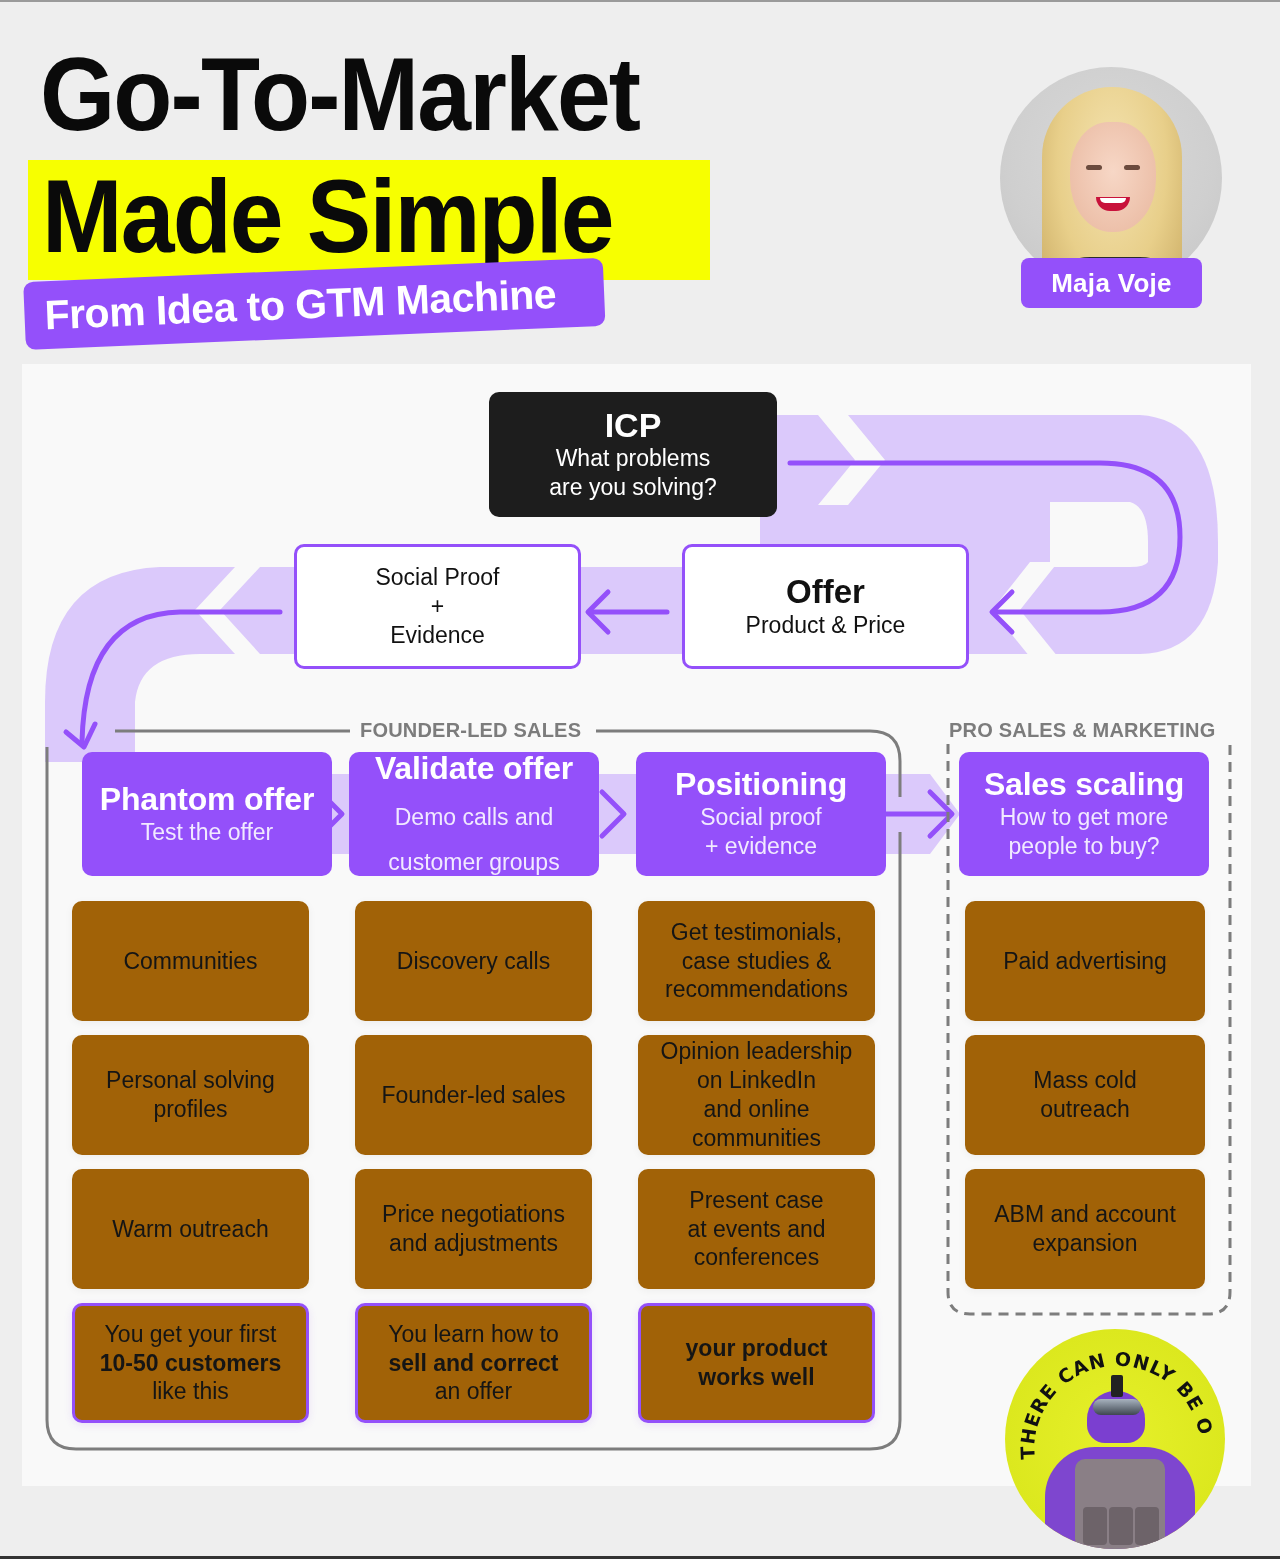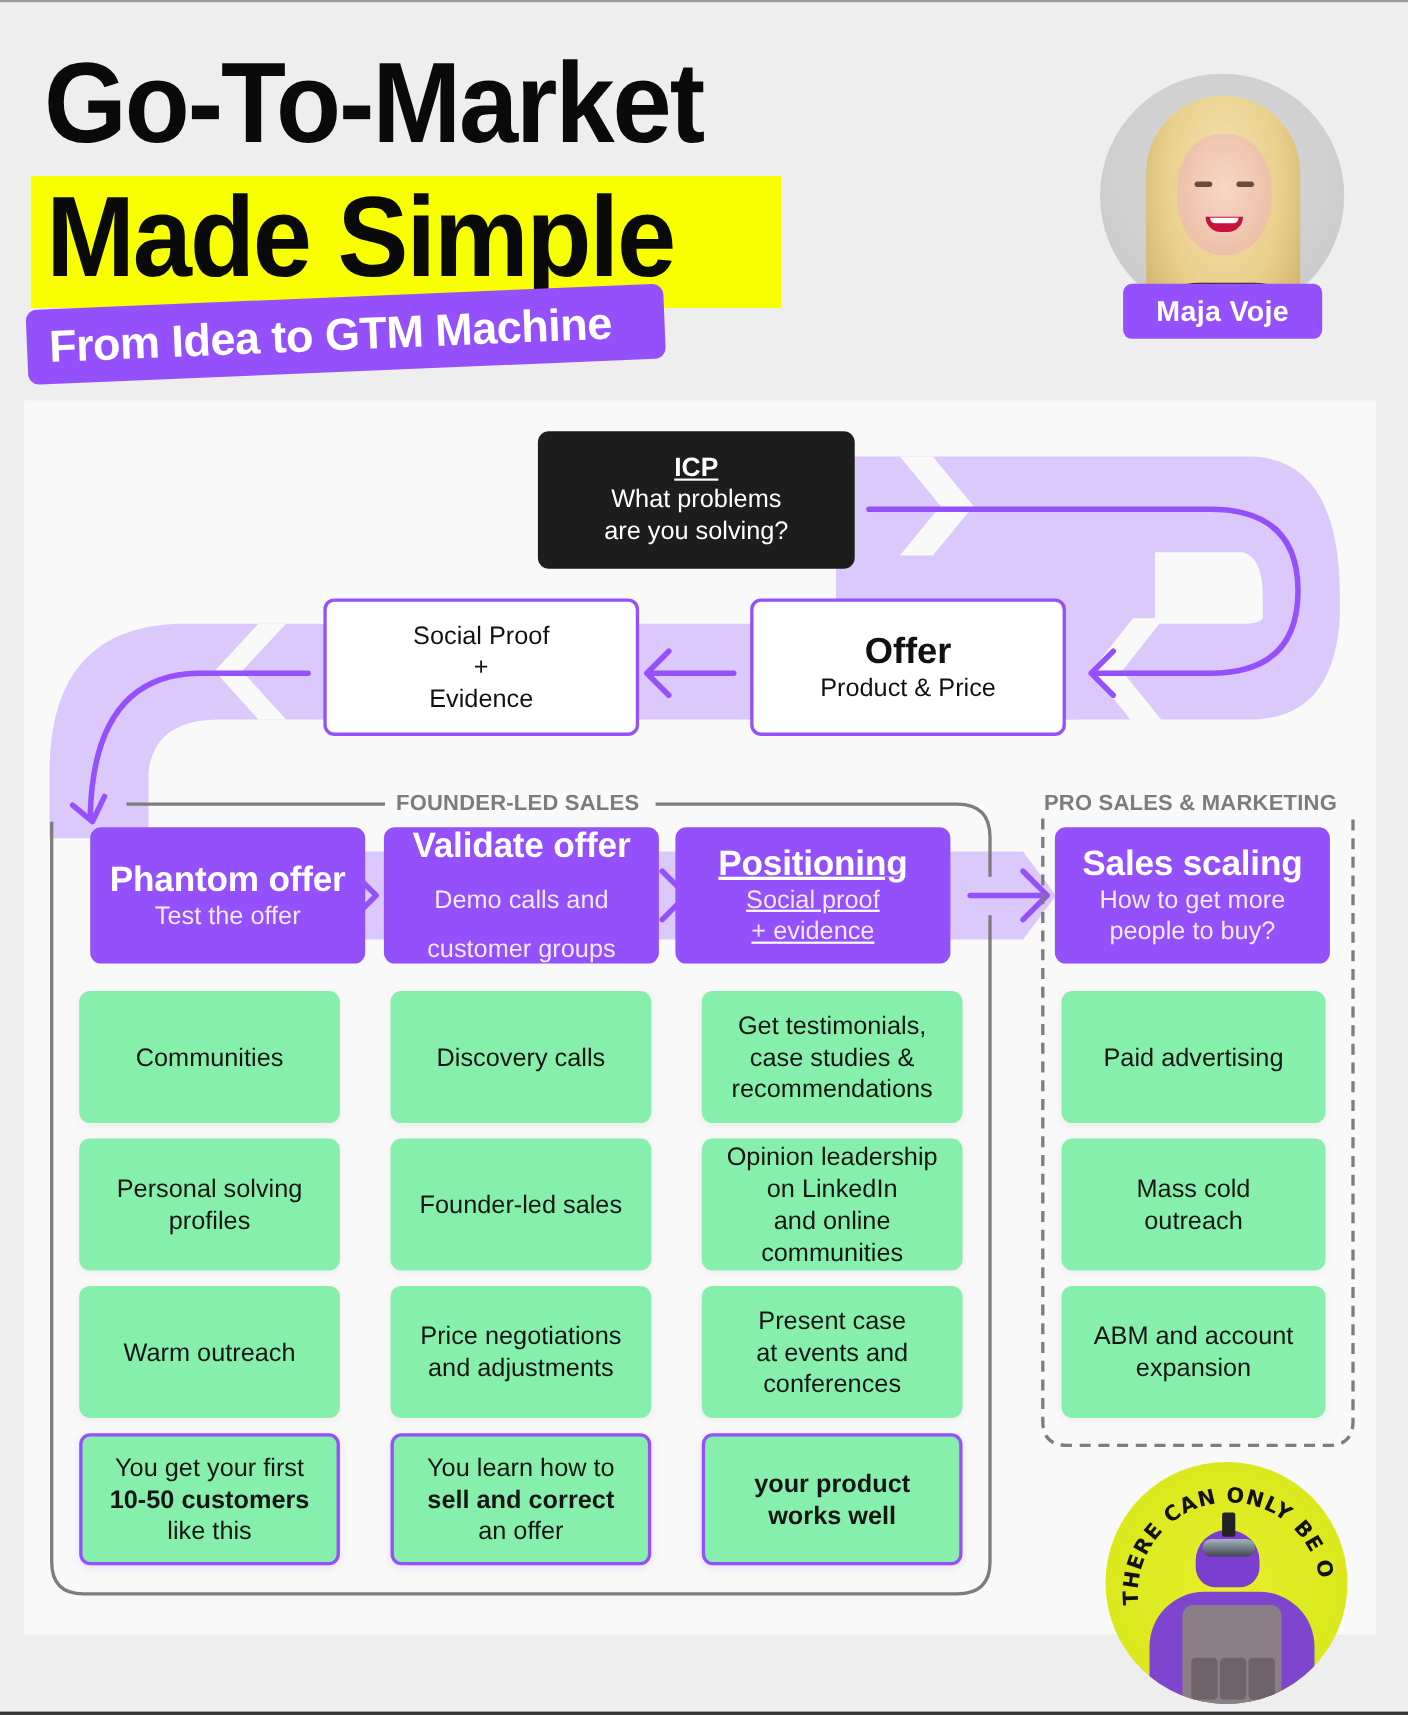--- a/index.html
+++ b/index.html
@@ -72,21 +72,21 @@
   svg.bg { position: absolute; left: 0; top: 0; }
 
   .box {
     position: absolute; display: flex; flex-direction: column;
     align-items: center; justify-content: center; text-align: center;
   }
   .icp {
     left: 489px; top: 390px; width: 288px; height: 125px;
     background: #1d1d1d; border-radius: 10px; color: #fff;
   }
-  .icp .h { font-size: 24px; font-weight: 700; line-height: 1.1; text-decoration: underline; }
+  .icp .h { font-size: 34px; font-weight: 700; line-height: 1.1; }
   .icp .s { font-size: 23px; line-height: 1.25; }
   .outline-box {
     background: #fff; border: 3px solid #9450fa; border-radius: 10px; color: #111;
   }
   .social { left: 294px; top: 542px; width: 287px; height: 125px; font-size: 23px; line-height: 1.27; }
   .offer { left: 682px; top: 542px; width: 287px; height: 125px; }
   .offer .h { font-size: 33px; font-weight: 700; line-height: 1.15; }
   .offer .s { font-size: 23px; line-height: 1.3; }
 
   .section-label {
@@ -97,21 +97,21 @@
   .stage {
     position: absolute; width: 250px; height: 124px; top: 750px;
     background: #9450fa; border-radius: 10px; color: #fff;
     display: flex; flex-direction: column; align-items: center; justify-content: center; text-align: center;
   }
   .stage .h { font-size: 32px; font-weight: 700; line-height: 1.12; letter-spacing: -0.2px; }
   .stage .s { font-size: 23px; line-height: 1.25; color: #f1e9ff; }
 
   .card {
     position: absolute; width: 237px; height: 120px;
-    background: #86efac; border-radius: 10px;
+    background: #a16207; border-radius: 10px;
     box-shadow: 0 2px 8px rgba(0,0,0,0.05);
     display: flex; align-items: center; justify-content: center; text-align: center;
     font-size: 23px; line-height: 1.26; color: #151515; padding: 0 6px;
   }
   .card.result {
     border: 3px solid #9450fa; box-shadow: 0 2px 8px rgba(120,60,220,0.12);
   }
   .card b { font-weight: 700; }
 
   
@@ -220,21 +220,21 @@
 
 <div class="stage" style="left:66px;margin-left:16px;">
   <div class="h">Phantom offer</div>
   <div class="s">Test the offer</div>
 </div>
 <div class="stage" style="left:349px;gap:16px;">
   <div class="h">Validate offer</div>
   <div class="s">Demo calls and</div>
   <div class="s">customer groups</div>
 </div>
-<div class="stage" style="left:614px;text-decoration:underline;">
+<div class="stage" style="left:636px;">
   <div class="h">Positioning</div>
   <div class="s">Social proof</div>
   <div class="s">+ evidence</div>
 </div>
 <div class="stage" style="left:959px;">
   <div class="h">Sales scaling</div>
   <div class="s">How to get more</div>
   <div class="s">people to buy?</div>
 </div>
 

